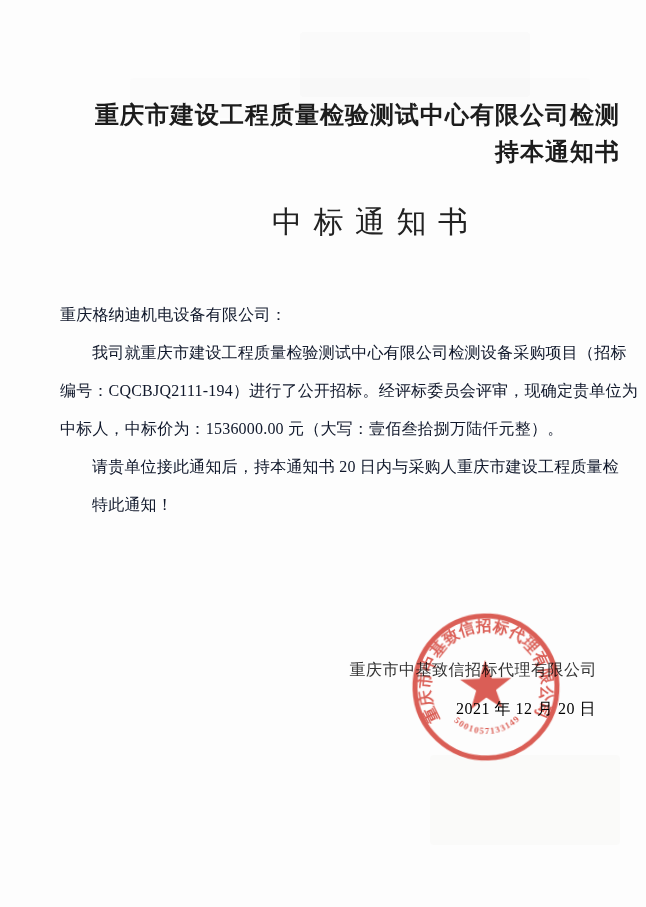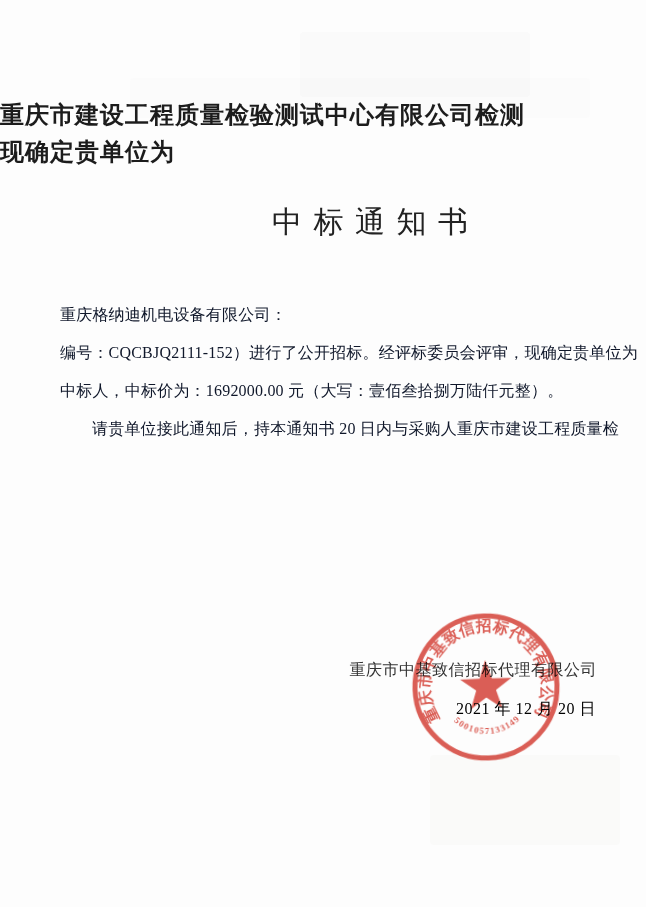--- a/index.html
+++ b/index.html
@@ -17,21 +17,21 @@
     color:#333;
   }
   
   .blot { position:absolute; background:rgba(190,190,190,0.06); border-radius:4px; }
   .blot1 { left:300px; top:32px;  width:230px; height:65px;  background:rgba(200,200,200,0.05); }
   .blot2 { left:130px; top:78px;  width:460px; height:40px;  background:rgba(200,200,200,0.04); }
   .blot3 { left:430px; top:755px; width:190px; height:90px;  background:rgba(210,205,195,0.06); }
 
   .title {
     position:absolute; top:97px; left:0; width:620px;
-    text-align:left;
+    text-align:right;
     font-size:24px; font-weight:700; line-height:37px;
     letter-spacing:1px; color:#1c1c1c;
     margin:0;
   }
   .doc-heading {
     position:absolute; top:202px; left:0; width:646px;
     text-align:center;
     font-size:30px; font-weight:400; letter-spacing:2px;
     color:#222; margin:0;padding-left:48px;
   }
@@ -71,30 +71,32 @@
 <body>
 
 <div class="page">
 
   <div class="blot blot1"></div>
   <div class="blot blot2"></div>
   <div class="blot blot3"></div>
 
   <h1 class="title">
     <span>重庆市建设工程质量检验测试中心有限公司检测</span><br>
-    <span>现确定贵单位为</span>
+    <span>持本通知书</span>
   </h1>
 
   <h2 class="doc-heading">中 标 通 知 书</h2>
 
   <div class="body-block">
     <div class="bodyline">重庆格纳迪机电设备有限公司：</div>
-    <div class="bodyline">编号：CQCBJQ2111-152）进行了公开招标。经评标委员会评审，现确定贵单位为</div>
-    <div class="bodyline">中标人，中标价为：1692000.00 元（大写：壹佰叁拾捌万陆仟元整）。</div>
+    <div class="bodyline indent">我司就重庆市建设工程质量检验测试中心有限公司检测设备采购项目（招标</div>
+    <div class="bodyline">编号：CQCBJQ2111-194）进行了公开招标。经评标委员会评审，现确定贵单位为</div>
+    <div class="bodyline">中标人，中标价为：1536000.00 元（大写：壹佰叁拾捌万陆仟元整）。</div>
     <div class="bodyline indent">请贵单位接此通知后，持本通知书 20 日内与采购人重庆市建设工程质量检</div>
+    <div class="bodyline indent">特此通知！</div>
   </div>
 
   <div class="sig-company">重庆市中基致信招标代理有限公司</div>
   <div class="sig-date">2021 年 12 月 20 日</div>
 
   <svg class="seal" viewBox="0 0 160 160" aria-hidden="true">
     <defs>
       <path id="sealArc" d="M 34.1 112.1 A 56 56 0 1 1 125.9 112.1" fill="none"></path>
       <path id="sealNum" d="M 44 110.2 A 47 47 0 0 0 116 110.2" fill="none"></path>
     </defs>

